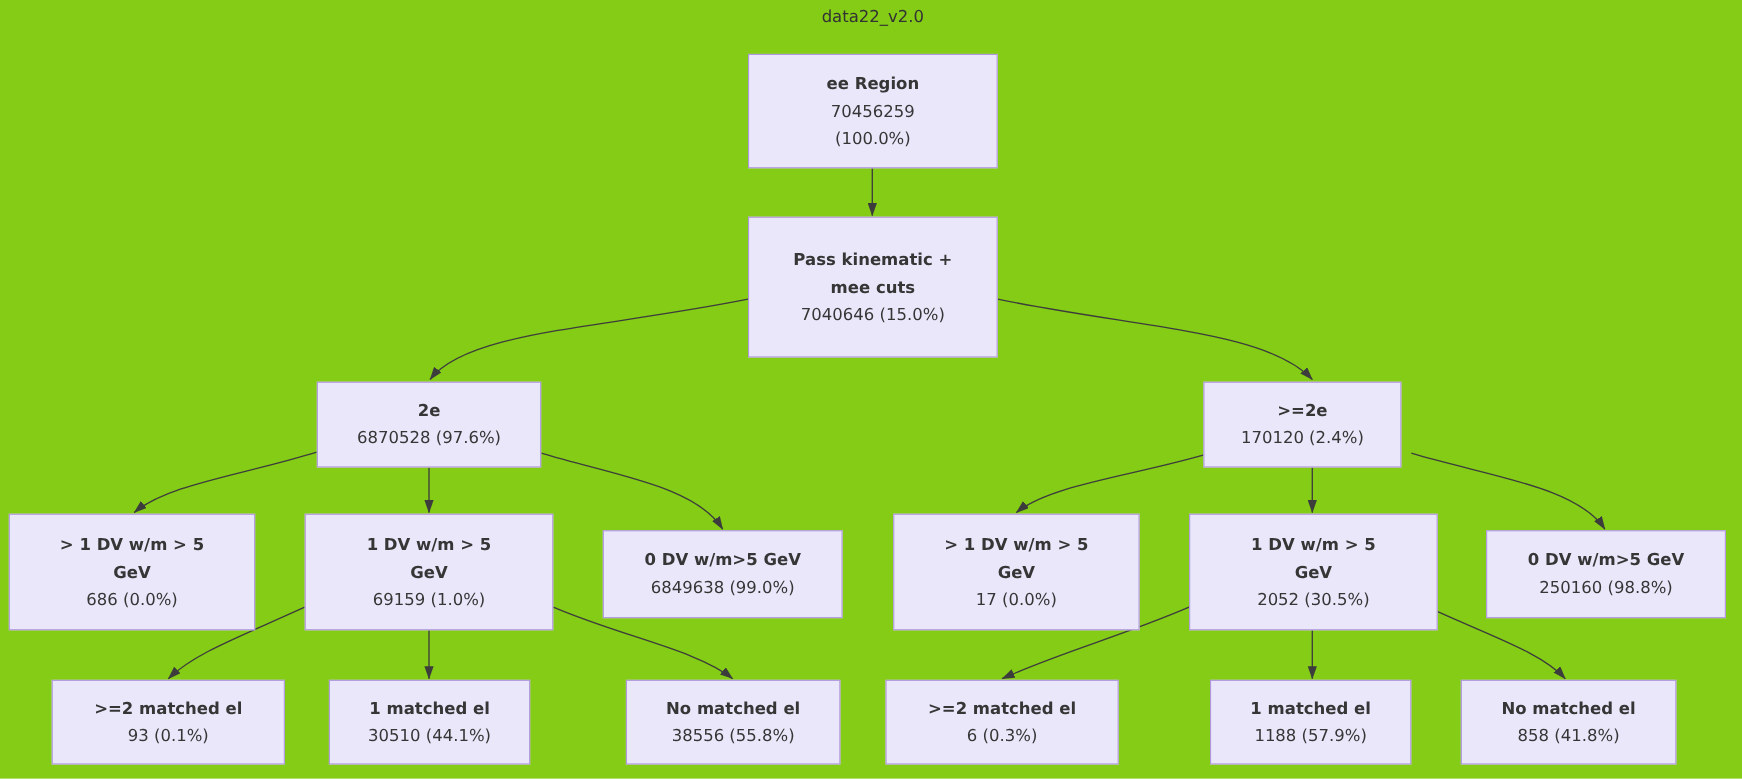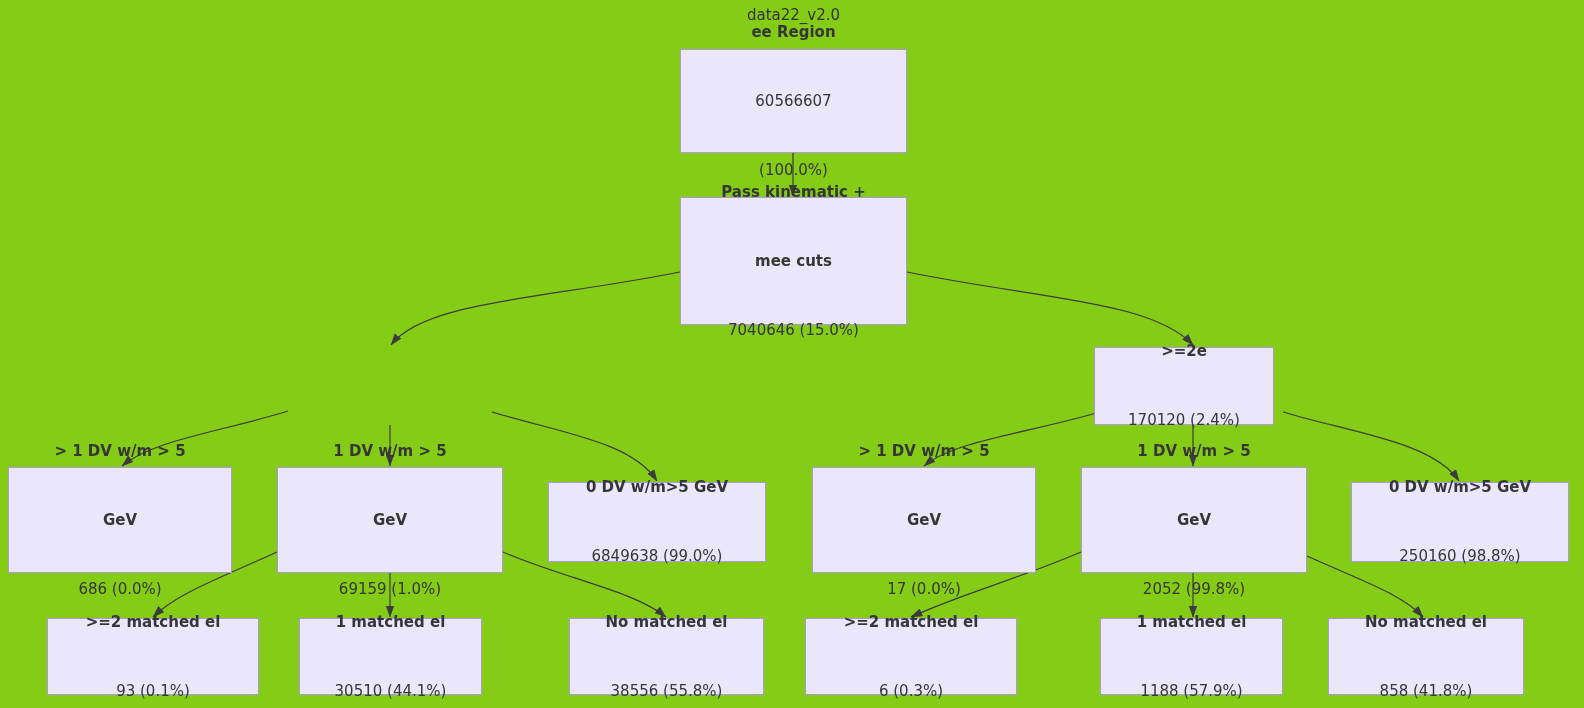--- a/index.html
+++ b/index.html
@@ -18,21 +18,21 @@
   }
   svg.edges{position:absolute;left:0;top:0;width:1584px;height:708px;}
   .edge{fill:none;stroke:var(--edge);stroke-width:1.2px;}
   .arrowhead{fill:var(--edge);}
   .node{
     position:absolute;box-sizing:border-box;
     background:var(--node-fill);
     border:1.4px solid var(--node-border);
     display:flex;flex-direction:column;align-items:center;justify-content:center;
     text-align:center;color:var(--text);
-    font-size:15px;line-height:25px;gap:44px;
+    font-size:15px;line-height:25px;
   }
   .nt{font-weight:bold;}
   .ns{font-weight:normal;}
 </style>
 </head>
 <body>
 
 <div class="canvas">
 
   <div class="diagram-title">data22_v2.0</div>
@@ -55,30 +55,34 @@
     <path class="edge" d="M277,552 C218,579 178,593 153,617" marker-end="url(#arrow)"></path>
     <path class="edge" d="M390,573 V617" marker-end="url(#arrow)"></path>
     <path class="edge" d="M503,552 C566,579 634,591 666,617" marker-end="url(#arrow)"></path>
     <path class="edge" d="M1081,552 C1018,579 964,593 911,617" marker-end="url(#arrow)"></path>
     <path class="edge" d="M1193,573 V617" marker-end="url(#arrow)"></path>
     <path class="edge" d="M1307,556 C1360,580 1402,594 1423,617" marker-end="url(#arrow)"></path>
   </svg>
 
   <div class="node" style="left:680px;top:49px;width:227px;height:104px">
     <div class="nt">ee Region</div>
-    <div class="ns">60566607</div>
+    <div class="ns">70456259</div>
     <div class="ns">(100.0%)</div>
   </div>
 
   <div class="node" style="left:680px;top:197px;width:227px;height:128px">
     <div class="nt">Pass kinematic +</div>
     <div class="nt">mee cuts</div>
     <div class="ns">7040646 (15.0%)</div>
   </div>
 
+  <div class="node" style="left:288px;top:347px;width:204px;height:78px">
+    <div class="nt">2e</div>
+    <div class="ns">6870528 (97.6%)</div>
+  </div>
 
   <div class="node" style="left:1094px;top:347px;width:180px;height:78px">
     <div class="nt">&gt;=2e</div>
     <div class="ns">170120 (2.4%)</div>
   </div>
 
   <div class="node" style="left:8px;top:467px;width:224px;height:106px">
     <div class="nt">&gt; 1 DV w/m &gt; 5</div>
     <div class="nt">GeV</div>
     <div class="ns">686 (0.0%)</div>
@@ -97,21 +101,21 @@
 
   <div class="node" style="left:812px;top:467px;width:224px;height:106px">
     <div class="nt">&gt; 1 DV w/m &gt; 5</div>
     <div class="nt">GeV</div>
     <div class="ns">17 (0.0%)</div>
   </div>
 
   <div class="node" style="left:1081px;top:467px;width:226px;height:106px">
     <div class="nt">1 DV w/m &gt; 5</div>
     <div class="nt">GeV</div>
-    <div class="ns">2052 (99.8%)</div>
+    <div class="ns">2052 (30.5%)</div>
   </div>
 
   <div class="node" style="left:1351px;top:482px;width:218px;height:80px">
     <div class="nt">0 DV w/m&gt;5 GeV</div>
     <div class="ns">250160 (98.8%)</div>
   </div>
 
   <div class="node" style="left:47px;top:618px;width:212px;height:77px">
     <div class="nt">&gt;=2 matched el</div>
     <div class="ns">93 (0.1%)</div>

